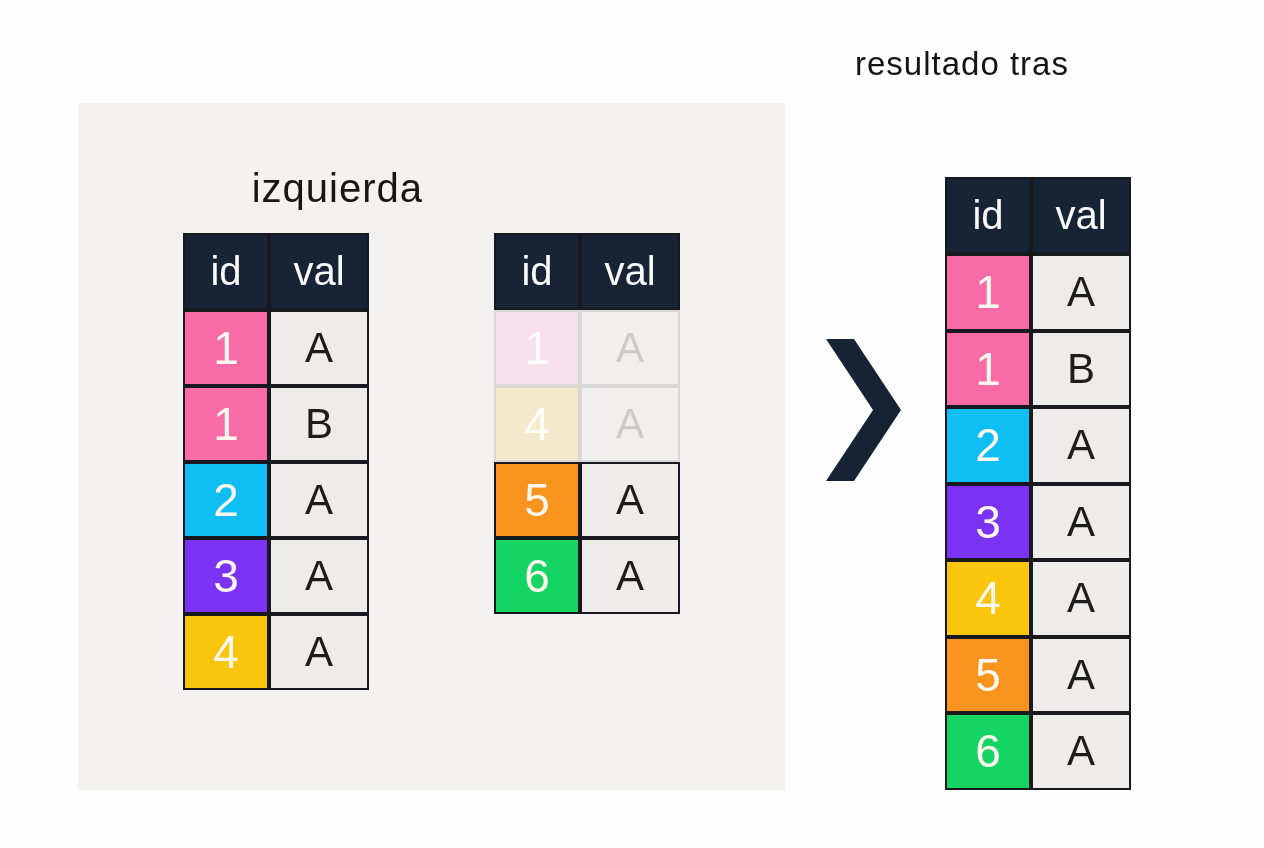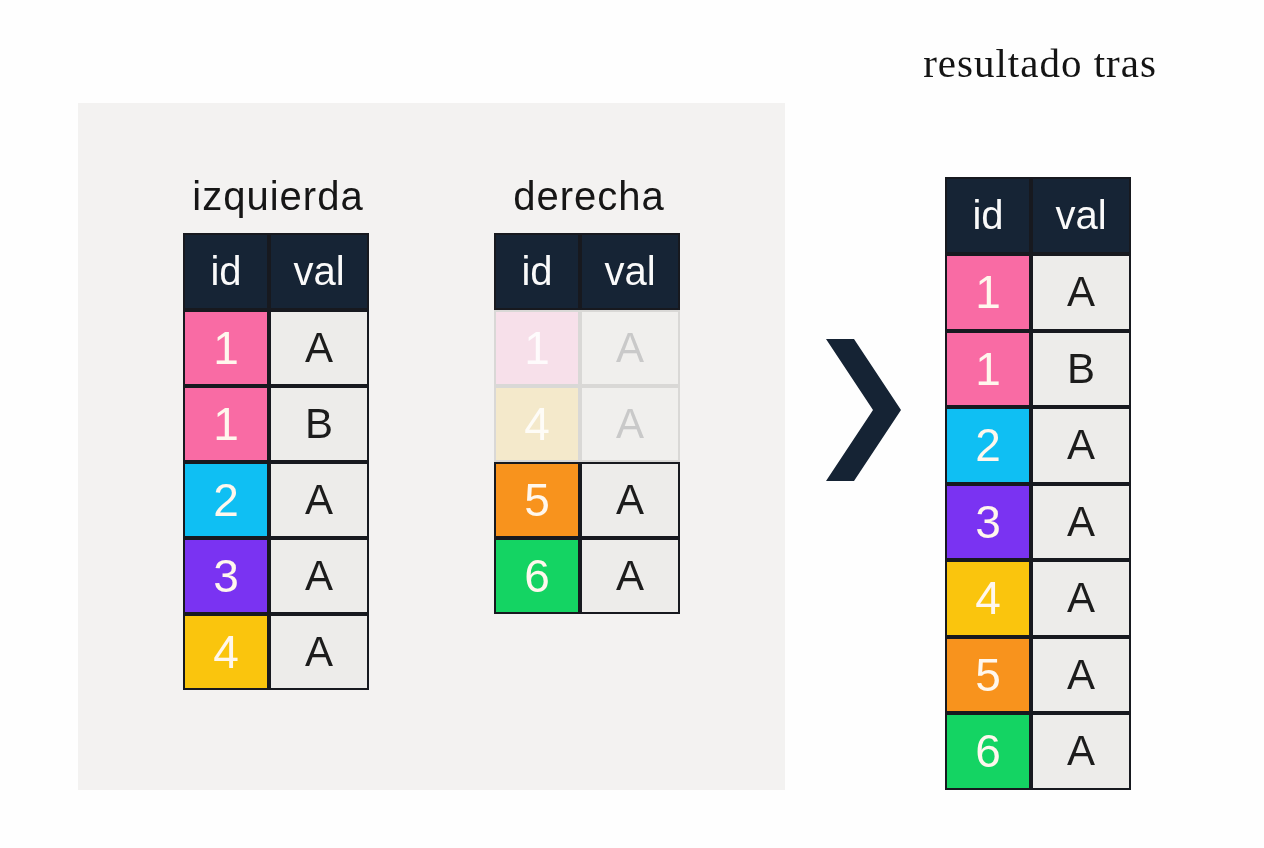--- a/index.html
+++ b/index.html
@@ -6,31 +6,29 @@
   #canvas {
     position:relative; width:1264px; height:848px; overflow:hidden;
     background:#fefefe;
     font-family:"Liberation Sans", sans-serif;
   }
   .panel {
     position:absolute; left:78px; top:103px; width:707px; height:687px;
     background:#f3f2f1;
   }
   .tbl-title {
-    position:absolute; font-size:40px; color:#161616; text-align:center;
+    position:absolute; font-size:40px; color:#161616; text-align:right;
     letter-spacing:1px;
-    margin-top:8px;
   }
   .title-left  { left:133px; top:166px; width:290px; }
   .title-right { left:449px; top:166px; width:280px; }
   .caption {
     position:absolute; left:855px; top:36px; width:370px;
-    font-size:41px; line-height:55px; color:#141414; text-align:center;
+    font-size:33px; line-height:55px; color:#141414; 
     letter-spacing:1px;
-    font-family:Liberation Serif, serif;
   }
   .tbl { position:absolute; display:grid; grid-template-columns:86px 100px; }
   .tbl-left   { left:183px; top:233px; grid-template-rows:77px repeat(5,76px); }
   .tbl-right  { left:494px; top:233px; grid-template-rows:77px repeat(4,76px); }
   .tbl-result { left:945px; top:177px; grid-template-rows:77px repeat(7,76.5px); }
   .cell {
     box-sizing:border-box; border:2px solid #17191f;
     display:flex; align-items:center; justify-content:center;
   }
   .hdr { background:#162435; color:#fafafa; font-size:40px; }
@@ -42,21 +40,20 @@
   .arrow { position:absolute; left:826px; top:339px; width:75px; height:142px; }
 </style>
 </head>
 <body>
 
 <div id="canvas">
 
   <div class="panel"></div>
 
   <div class="tbl-title title-left">izquierda</div>
-  <div class="tbl-title title-right">derecha</div>
 
   <div class="caption">
     <div>resultado tras</div>
   </div>
 
   <div class="tbl tbl-left">
     <div class="cell hdr">id</div>
     <div class="cell hdr">val</div>
 
     <div class="cell idc" style="background: rgb(249, 107, 164);">1</div>

